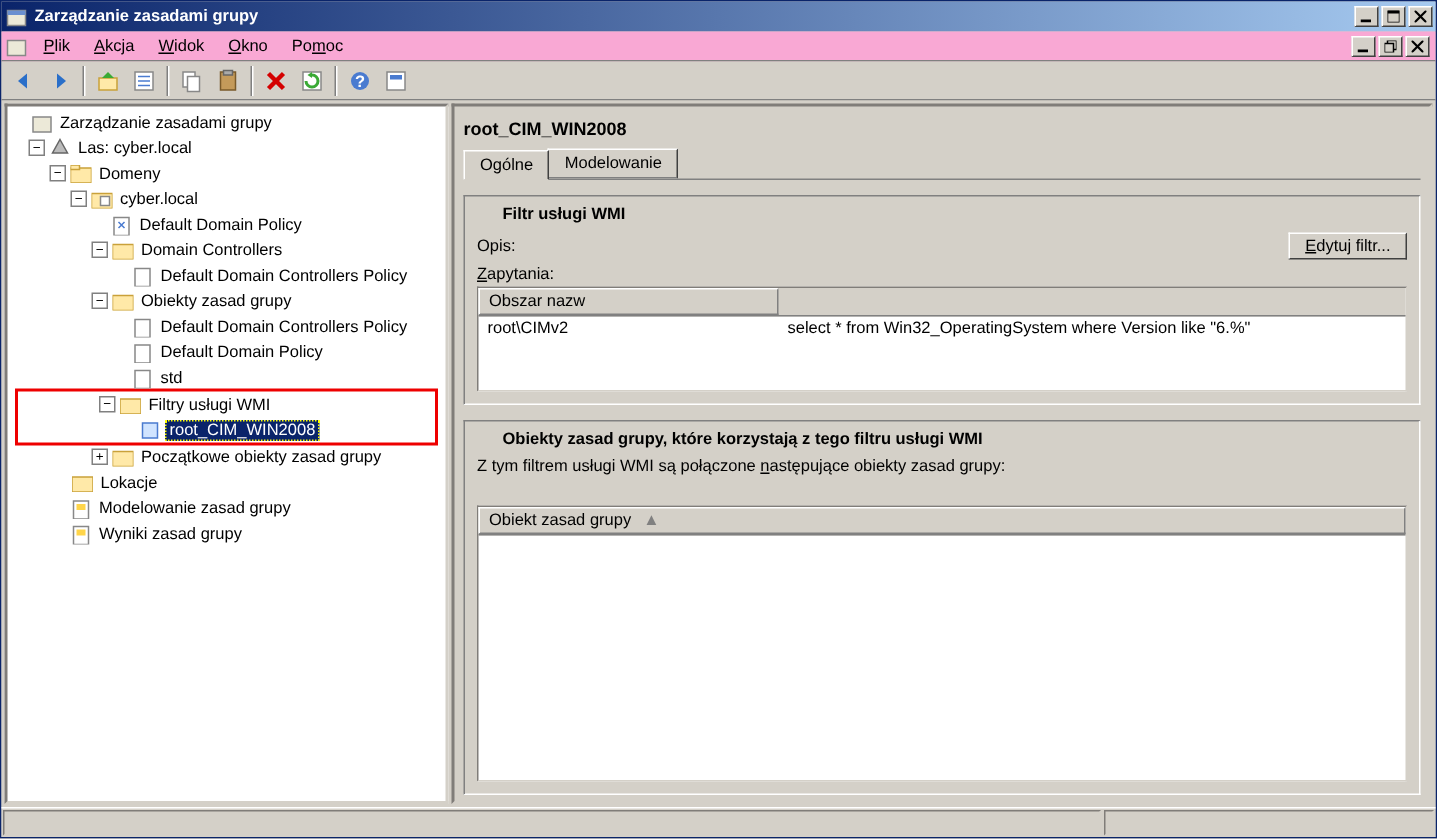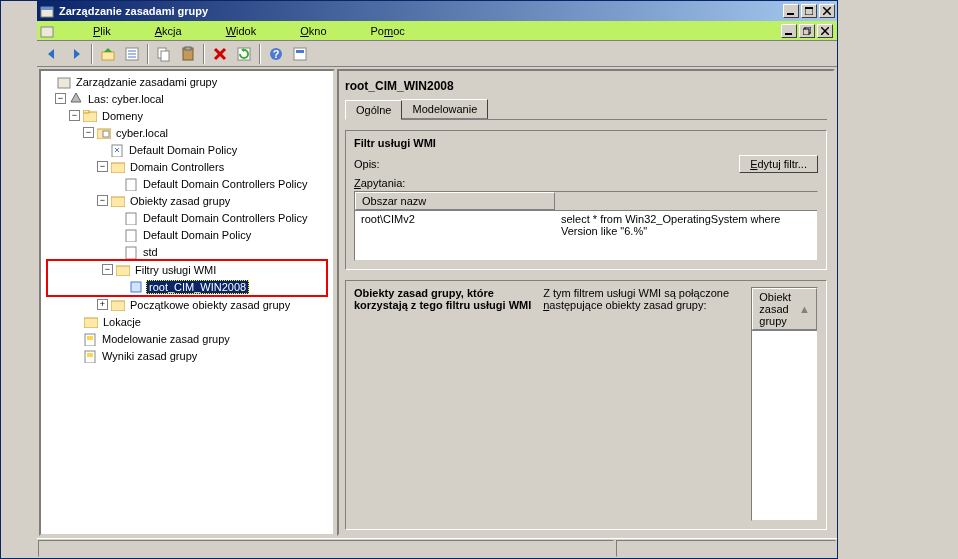--- a/index.html
+++ b/index.html
@@ -1,26 +1,26 @@
 <!DOCTYPE html>
 <html><head>
 <meta charset="utf-8">
 <style>
 * { box-sizing: border-box; margin: 0; padding: 0; font-family: Tahoma, sans-serif; font-size: 11px; }
 body { background: #d4d0c8; width: 958px; height: 559px; overflow: hidden; }
 
-.window { width: 838px; height: 559px; border: 1px solid #0a246a; display: flex; flex-direction: column; background: #d4d0c8; padding-left: 36px; }
+.window { width: 958px; height: 559px; border: 1px solid #0a246a; display: flex; flex-direction: column; background: #d4d0c8; }
 
 .titlebar { height: 20px; background: linear-gradient(to right, #0a246a, #a6caf0); display: flex; align-items: center; padding: 0 2px; color: white; font-weight: bold; }
 .titlebar .icon { width: 16px; height: 16px; margin-right: 4px; display: inline-flex; align-items: center; justify-content: center; }
 .titlebar .title { flex: 1; }
 .titlebar .winbtns { display: flex; gap: 0; }
 .titlebar .winbtn { width: 16px; height: 14px; background: #d4d0c8; border: 1px solid; border-color: #fff #404040 #404040 #fff; display: flex; align-items: center; justify-content: center; font-family: Marlett, monospace; font-size: 9px; color: #000; margin-left: 2px; }
 
-.menubar { height: 20px; background: #bef264; display: flex; align-items: center; border-bottom: 1px solid #808080; gap: 28px; }
+.menubar { height: 20px; background: #f9a8d4; display: flex; align-items: center; border-bottom: 1px solid #808080; }
 .menubar .icn { width: 20px; display: flex; align-items: center; justify-content: center; }
 .menubar .mitem { padding: 0 8px; height: 18px; display: flex; align-items: center; cursor: default; }
 .menubar .mitem u { text-decoration: underline; }
 .menubar .spacer { flex: 1; }
 .menubar .mdibtns { display: flex; gap: 2px; margin-right: 4px; }
 .menubar .mdibtn { width: 16px; height: 14px; background: #d4d0c8; border: 1px solid; border-color: #fff #404040 #404040 #fff; display: flex; align-items: center; justify-content: center; font-size: 9px; }
 
 .toolbar { height: 26px; background: #d4d0c8; border-bottom: 1px solid #808080; display: flex; align-items: center; padding: 0 4px; gap: 2px; }
 .toolbar .tbtn { width: 22px; height: 22px; display: flex; align-items: center; justify-content: center; border: 1px solid transparent; }
 .toolbar .sep { width: 2px; height: 20px; border-left: 1px solid #808080; border-right: 1px solid #fff; margin: 0 2px; }
@@ -37,21 +37,21 @@
 .tree-node.selected .lbl { background: #0a246a; color: white; border: 1px dotted #ffff00; }
 .highlight-box { border: 2px solid #e00; margin: -1px 3px; }
 
 .right-panel { flex: 1; display: flex; flex-direction: column; margin: 2px 2px 2px 0; background: #d4d0c8; border: 2px inset #d4d0c8; padding: 4px 6px; }
 .heading { font-weight: bold; font-size: 12px; padding: 4px 0 6px 0; }
 .tabs { display: flex; border-bottom: 1px solid #808080; }
 .tab { padding: 3px 10px; border: 1px solid; border-color: #fff #404040 #808080 #fff; background: #d4d0c8; margin-right: -1px; cursor: default; }
 .tab.active { border-bottom: 1px solid #d4d0c8; position: relative; top: 1px; z-index: 1; }
 
 .group { border: 1px solid; border-color: #808080 #fff #fff #808080; margin-top: 10px; padding: 6px 8px 8px 8px; position: relative; }
-.group-title { font-weight: bold; font-size: 11px; margin-bottom: 6px; }
+.group-title { font-weight: bold; font-size: 11px; margin-bottom: 6px; margin-left: 17px; }
 .grow { display: flex; align-items: center; margin-bottom: 4px; }
 .grow .glabel { width: 60px; }
 .grow .spacer { flex: 1; }
 .btn { background: #d4d0c8; border: 1px solid; border-color: #fff #404040 #404040 #fff; padding: 2px 10px; cursor: default; }
 
 .table { background: #fff; border: 1px inset #d4d0c8; }
 .table-header { display: flex; background: #d4d0c8; border-bottom: 1px solid #808080; }
 .table-header .col { padding: 2px 6px; border: 1px solid; border-color: #fff #808080 #808080 #fff; }
 .table-row { display: flex; padding: 2px 0; }
 .table-row .cell { padding: 0 6px; }
@@ -385,23 +385,23 @@
           <div class="table-header">
             <div class="col" style="width:200px">Obszar nazw</div>
           </div>
           <div class="table-row">
             <div class="cell" style="width:200px">root\CIMv2</div>
             <div class="cell" style="flex:1">select * from Win32_OperatingSystem where Version like "6.%"</div>
           </div>
         </div>
       </div>
 
-      <div class="group" style="flex:1;display:flex;">
+      <div class="group" style="flex:1;display:flex;flex-direction:column">
         <div class="group-title">Obiekty zasad grupy, które korzystają z tego filtru usługi WMI</div>
-        <div style="margin-bottom:0"><span>Z tym filtrem usługi WMI są połączone <u>n</u>astępujące obiekty zasad grupy:</span></div>
+        <div style="margin-bottom:20px"><span>Z tym filtrem usługi WMI są połączone <u>n</u>astępujące obiekty zasad grupy:</span></div>
         <div class="table" style="flex:1">
           <div class="table-header">
             <div class="col" style="flex:1;display:flex;align-items:center;gap:8px">
               <span>Obiekt zasad grupy</span>
               <span style="color:#808080">▲</span>
             </div>
           </div>
         </div>
       </div>
     </div>

